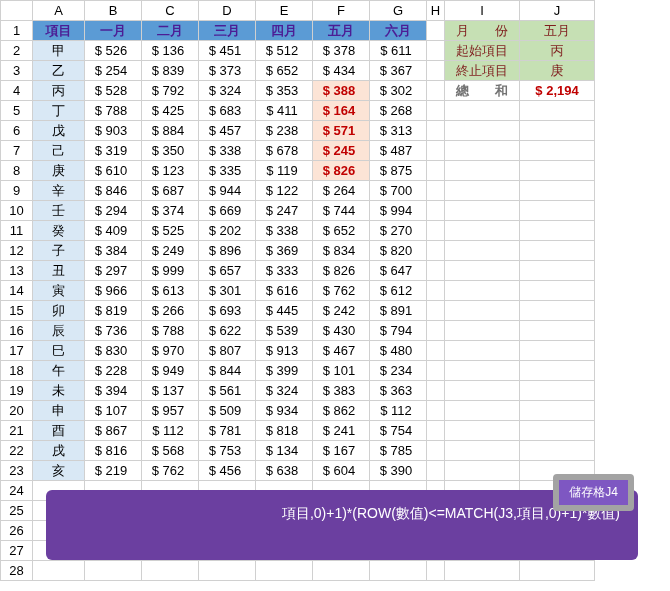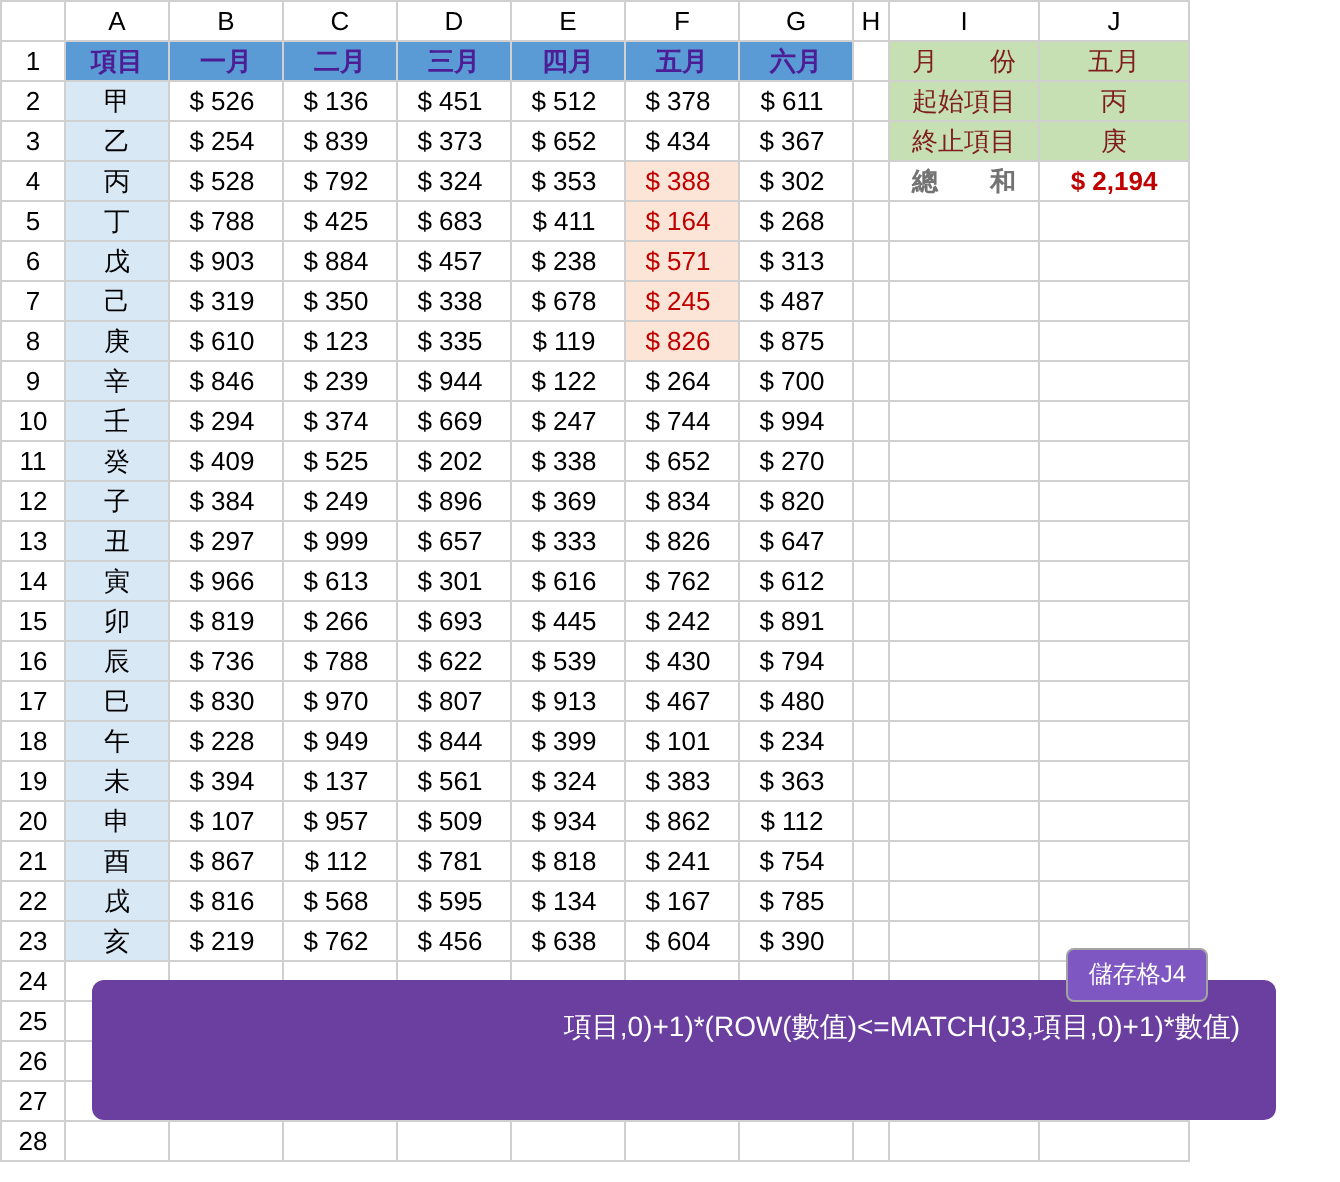--- a/index.html
+++ b/index.html
@@ -10,26 +10,26 @@
 .ch { background: #e6e6e6; }
 .corner { background: #e6e6e6; width: 32px; }
 .cA { width: 52px; }
 .cB,.cC,.cD,.cE,.cF,.cG { width: 57px; }
 .cH { width: 18px; }
 .cI { width: 75px; }
 .cJ { width: 75px; }
 .hdr { background: #5b9bd5 !important; color: #4c1d95; font-weight: bold; }
 .lbl { background: #d9e8f5 !important; }
 .val { text-align: right; padding-right: 4px; }
-.hl { background: #fce4d6 !important; color: #c00000 !important; font-weight: normal; }
+.hl { background: #fce4d6 !important; color: #c00000 !important; font-weight: bold; }
 .gr { background: #c6e0b4 !important; color: #7f1d1d; }
 .red { color: #737373; font-weight: bold; }
 .redv { color: #c00000; font-weight: bold; text-align: center; }
 .formula-box { position: absolute; left: 46px; top: 490px; width: 592px; height: 70px; background: #6b3fa0; border-radius: 6px; color: #fff; padding: 12px 18px; font-size: 14px; line-height: 1.6; text-align: right; }
-.formula-tag { position: absolute; right: 34px; top: -16px; background: #7e57c2; color: #fff; padding: 3px 10px; border-radius: 4px; font-size: 12px; border: 1px solid #a3a3a3; }
+.formula-tag { position: absolute; right: 4px; top: -16px; background: #7e57c2; color: #fff; padding: 3px 10px; border-radius: 4px; font-size: 12px; border: 6px solid #a3a3a3; }
 </style>
 </head>
 <body>
 
 <table class="sheet">
 <tbody>
       <tr>
   <td class="corner"></td>
   <td class="ch cA">A</td>
   <td class="ch cB">B</td>
@@ -145,21 +145,21 @@
         <td class="val hl cF">$  826</td>
         <td class="val cG">$  875</td>
         <td class="cH"></td>
         <td class="cI"></td>
         <td class="cJ"></td>
       </tr>
       <tr>
         <td class="rh">9</td>
         <td class="lbl cA">辛</td>
         <td class="val cB">$  846</td>
-        <td class="val cC">$  239</td>
+        <td class="val cC">$  687</td>
         <td class="val cD">$  944</td>
         <td class="val cE">$  122</td>
         <td class="val cF">$  264</td>
         <td class="val cG">$  700</td>
         <td class="cH"></td>
         <td class="cI"></td>
         <td class="cJ"></td>
       </tr>
       <tr>
         <td class="rh">10</td>
@@ -315,21 +315,21 @@
         <td class="val cG">$  754</td>
         <td class="cH"></td>
         <td class="cI"></td>
         <td class="cJ"></td>
       </tr>
       <tr>
         <td class="rh">22</td>
         <td class="lbl cA">戌</td>
         <td class="val cB">$  816</td>
         <td class="val cC">$  568</td>
-        <td class="val cD">$  595</td>
+        <td class="val cD">$  753</td>
         <td class="val cE">$  134</td>
         <td class="val cF">$  167</td>
         <td class="val cG">$  785</td>
         <td class="cH"></td>
         <td class="cI"></td>
         <td class="cJ"></td>
       </tr>
       <tr>
         <td class="rh">23</td>
         <td class="lbl cA">亥</td>

